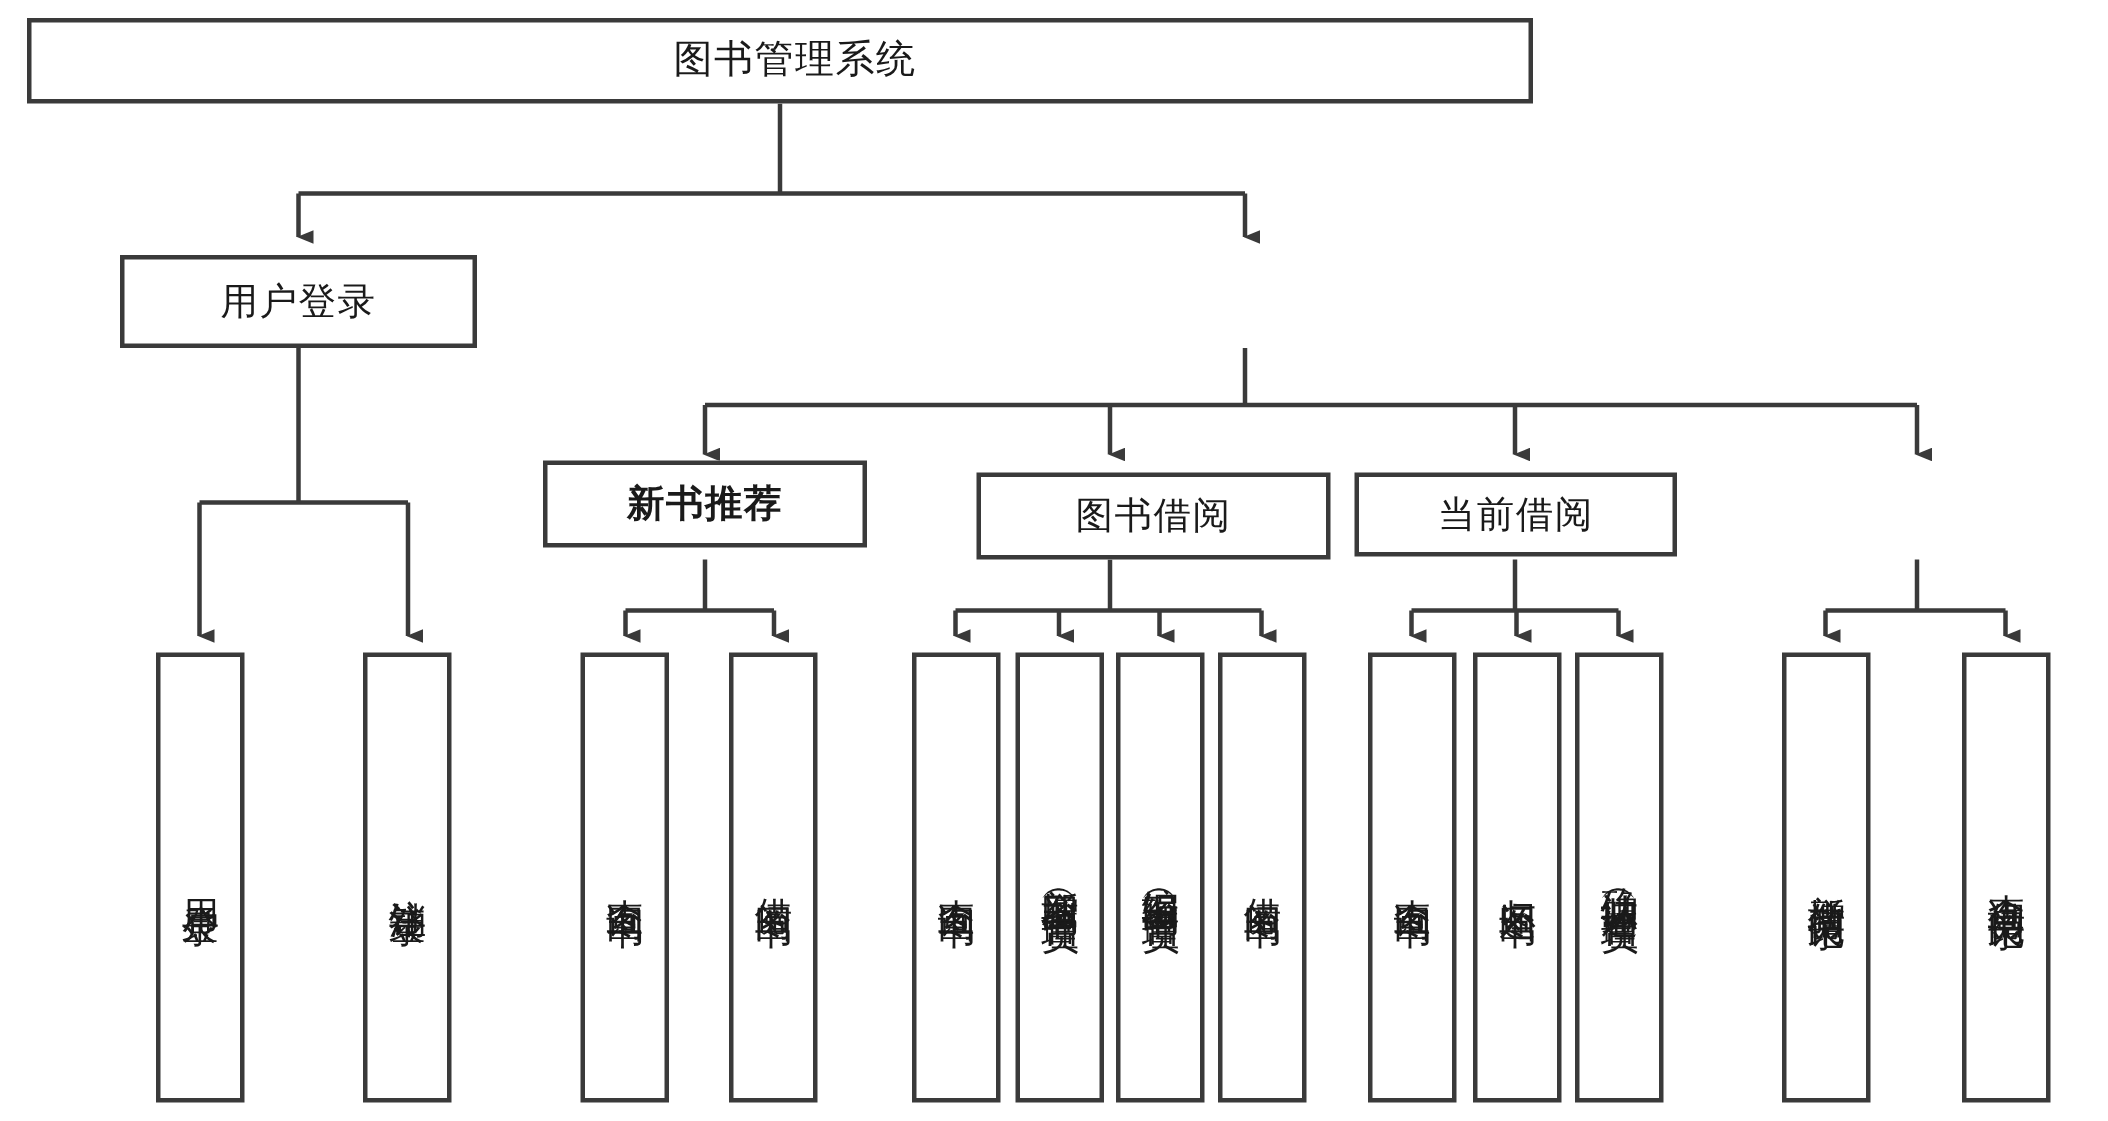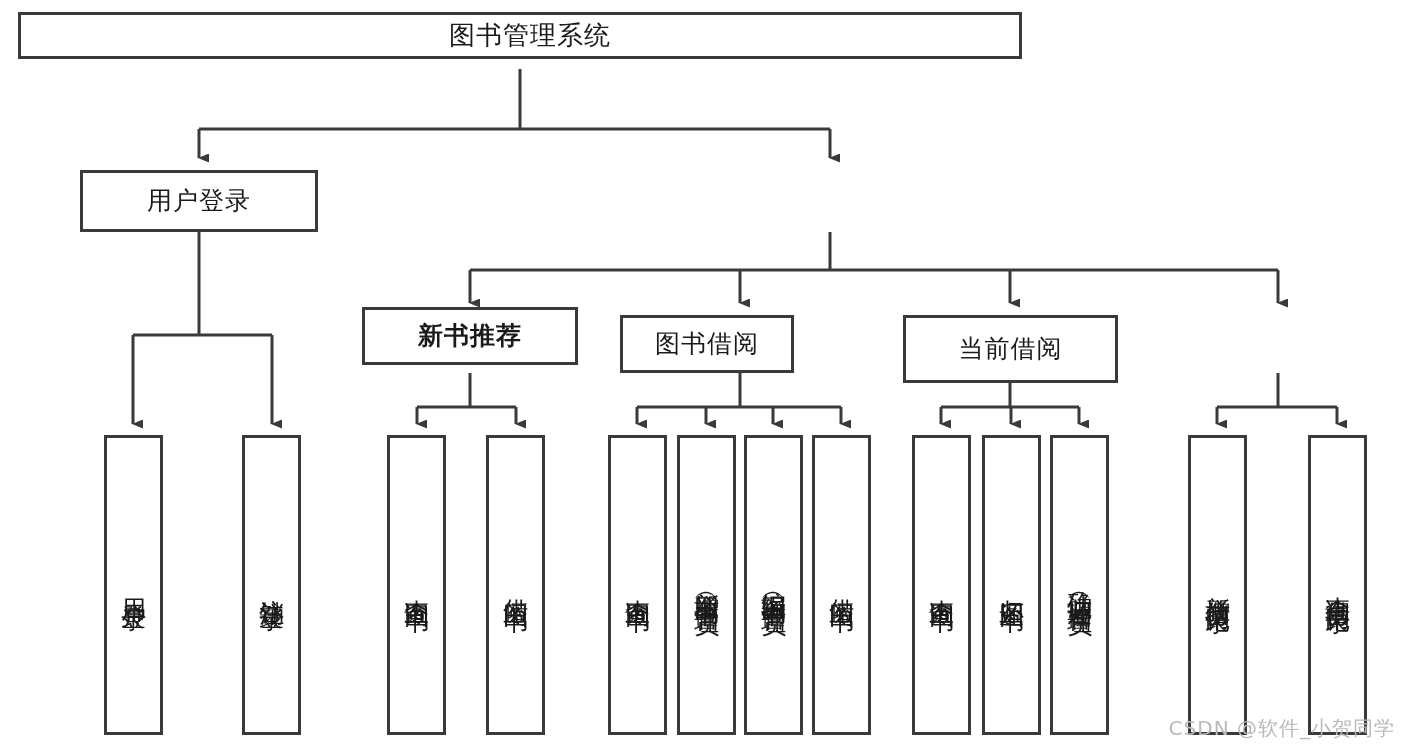--- a/index.html
+++ b/index.html
@@ -112,37 +112,36 @@
       <path d="M1011,407 L1011,424" marker-end="url(#arrowhead)"></path>
       <path d="M1079,407 L1079,424" marker-end="url(#arrowhead)"></path>
 
       <path d="M1278,373 L1278,407"></path>
       <path d="M1217,407 L1337,407"></path>
       <path d="M1217,407 L1217,424" marker-end="url(#arrowhead)"></path>
       <path d="M1337,407 L1337,424" marker-end="url(#arrowhead)"></path>
     </g>
   </svg>
 
-  <div class="node horizontal root" style="left: 18px; top: 12px; width: 1004px; height: 47px; padding-left: 20px;">图书管理系统</div>
+  <div class="node horizontal root" style="left: 18px; top: 12px; width: 1004px; height: 57px; padding-left: 20px;">图书管理系统</div>
 
   <div class="node horizontal" style="left: 80px; top: 170px; width: 238px; height: 62px;">用户登录</div>
 
   <div class="node horizontal" style="left: 362px; top: 307px; width: 216px; height: 58px; font-weight: bold;">新书推荐</div>
-  <div class="node horizontal" style="left: 620px; top: 315px; width: 174px; height: 58px;">图书借阅</div>
-  <div class="node horizontal" style="left: 903px; top: 315px; width: 215px; height: 68px;">当前借阅</div>
+  <div class="node horizontal" style="left: 651px; top: 315px; width: 236px; height: 58px;">图书借阅</div>
+  <div class="node horizontal" style="left: 903px; top: 315px; width: 215px; height: 56px;">当前借阅</div>
 
   <div class="node vertical" style="left: 104px; top: 435px; width: 59px; height: 300px;">用户登录</div>
   <div class="node vertical" style="left: 242px; top: 435px; width: 59px; height: 300px;">注销登录</div>
   <div class="node vertical" style="left: 387px; top: 435px; width: 59px; height: 300px;">查询图书</div>
   <div class="node vertical" style="left: 486px; top: 435px; width: 59px; height: 300px;">借阅图书</div>
   <div class="node vertical" style="left: 608px; top: 435px; width: 59px; height: 300px;">查询图书</div>
   <div class="node vertical" style="left: 677px; top: 435px; width: 59px; height: 300px;">新增图书（管理员）</div>
   <div class="node vertical" style="left: 744px; top: 435px; width: 59px; height: 300px;">编辑图书（管理员）</div>
   <div class="node vertical" style="left: 812px; top: 435px; width: 59px; height: 300px;">借阅图书</div>
   <div class="node vertical" style="left: 912px; top: 435px; width: 59px; height: 300px;">查询图书</div>
   <div class="node vertical" style="left: 982px; top: 435px; width: 59px; height: 300px;">归还图书</div>
   <div class="node vertical" style="left: 1050px; top: 435px; width: 59px; height: 300px;">确认归还（管理员）</div>
   <div class="node vertical" style="left: 1188px; top: 435px; width: 59px; height: 300px;">新增借阅记录</div>
   <div class="node vertical" style="left: 1308px; top: 435px; width: 59px; height: 300px;">查询借阅记录</div>
 
-  <div class="watermark">CSDN @软件_小贺同学</div>
 
 </div>
 
 </body></html>

